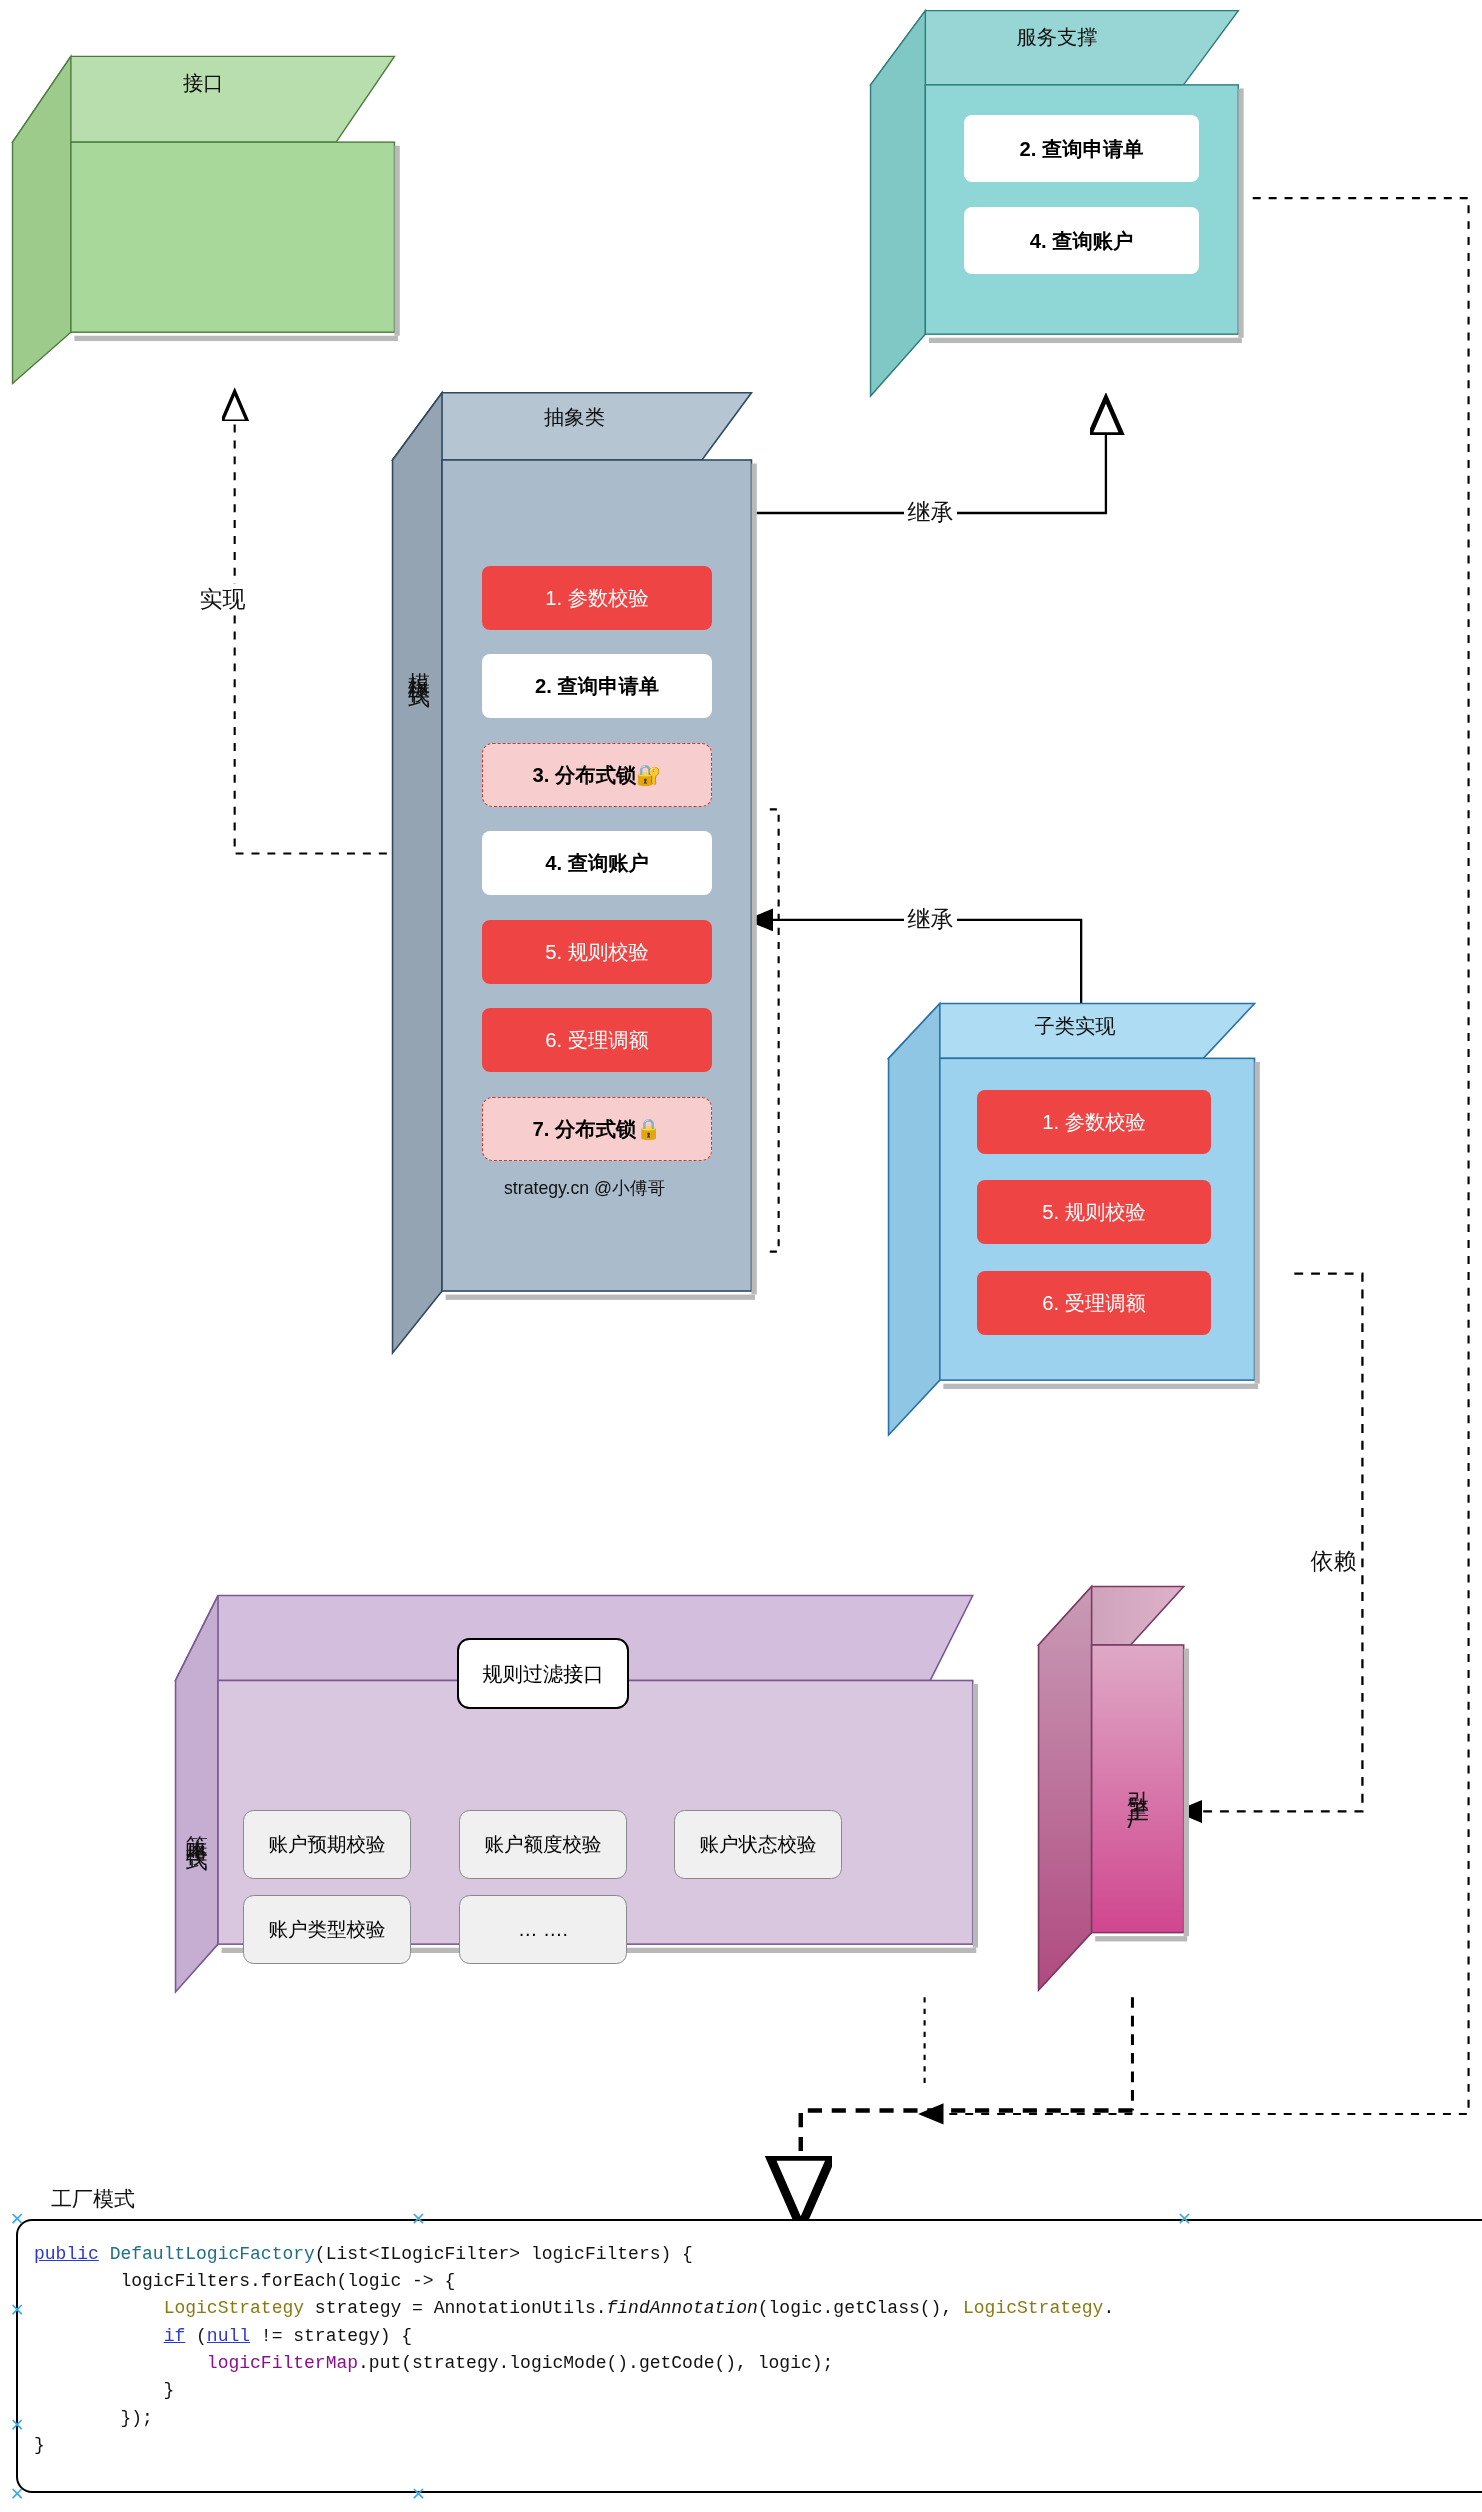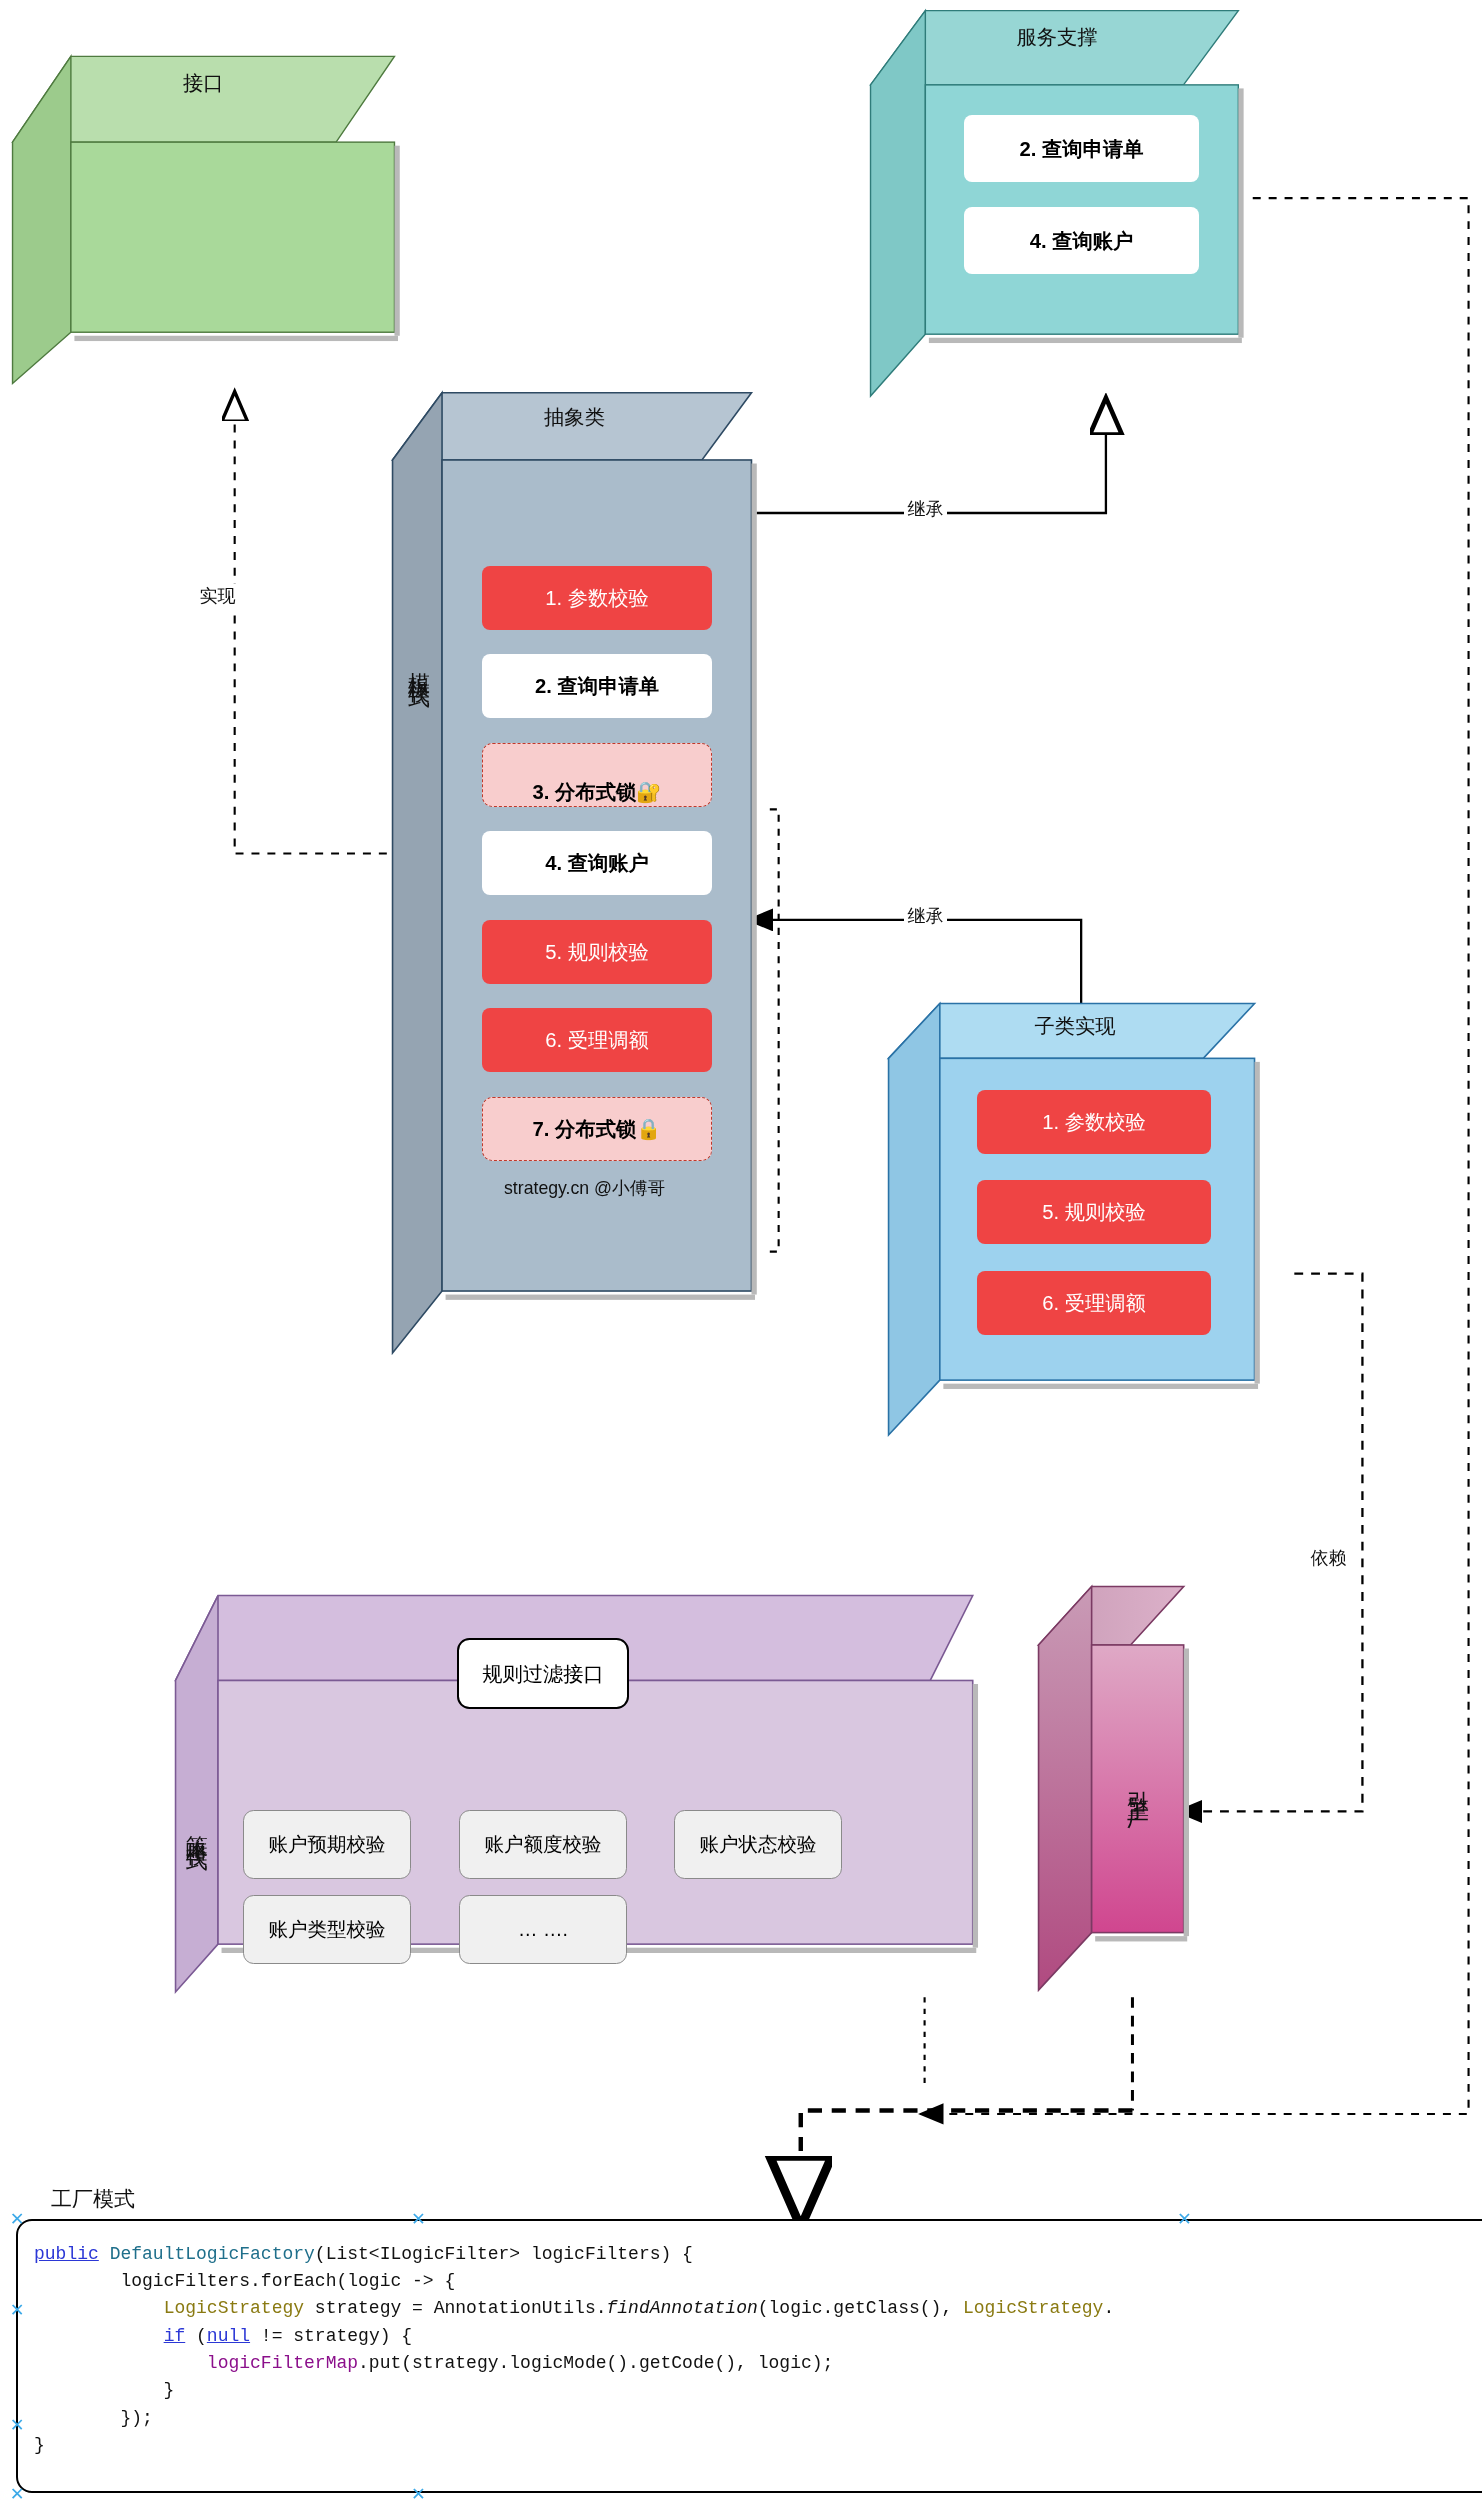--- a/index.html
+++ b/index.html
@@ -30,21 +30,21 @@
   .chip.iface{background:#fff;color:#000;border:2.1px solid #000;
     border-radius:12.4px;font-weight:normal;font-size:20.3px;}
 
   .watermark{position:absolute;font-size:17.7px;color:#111;white-space:nowrap;}
 
   .ifaceText{position:absolute;width:100%;text-align:center;color:#111;}
   .ifaceText .l1{font-size:20.3px;}
   .ifaceText .l2{font-size:20.3px;font-style:italic;font-weight:bold;margin-top:14px;}
 
   
-  .edgelabel{position:absolute;font-size:18px;color:#111;background:#fff;
+  .edgelabel{position:absolute;font-size:23px;color:#111;background:#fff;
     padding:0 3.5px;white-space:nowrap;}
 
   
   #codewrap{position:absolute;box-sizing:border-box;
     border:2.7px solid #000;border-radius:16px;background:#fff;}
   #codecap{position:absolute;font-size:21px;color:#111;}
   pre#code{margin:0;padding:19.5px 0 0 16px;font-family:"Liberation Mono","DejaVu Sans Mono",monospace;
     font-size:18px;line-height:1.52;color:#111;white-space:pre;overflow:hidden;}
   .k{color:#2b37d6;text-decoration:underline;}     
   .cls{color:#1f6f8b;}   
@@ -140,21 +140,21 @@
     </svg>
     <div class="cube-title" style="top:14px;left:26.5px;width:318px;">抽象类</div>
     <div class="side-title" style="left:7px;top:177px;width:46px;height:195px;">模板模式</div>
 
     <div class="chip black" style="left:93px;top:177px;width:230px;height:64px;">
         <span>1. 参数校验</span>
       </div>
     <div class="chip white" style="left:93px;top:265px;width:230px;height:64px;">
         <span>2. 查询申请单</span>
       </div>
-    <div class="chip pink" style="left:93px;top:354px;width:230px;height:64px;align-items:flex-end;">
+    <div class="chip pink" style="left:93px;top:354px;width:230px;height:64px;">
         <span>3. 分布式锁🔐</span>
       </div>
     <div class="chip white" style="left:93px;top:442px;width:230px;height:64px;">
         <span>4. 查询账户</span>
       </div>
     <div class="chip black" style="left:93px;top:531px;width:230px;height:64px;">
         <span>5. 规则校验</span>
       </div>
     <div class="chip black" style="left:93px;top:619px;width:230px;height:64px;">
         <span>6. 受理调额</span>

